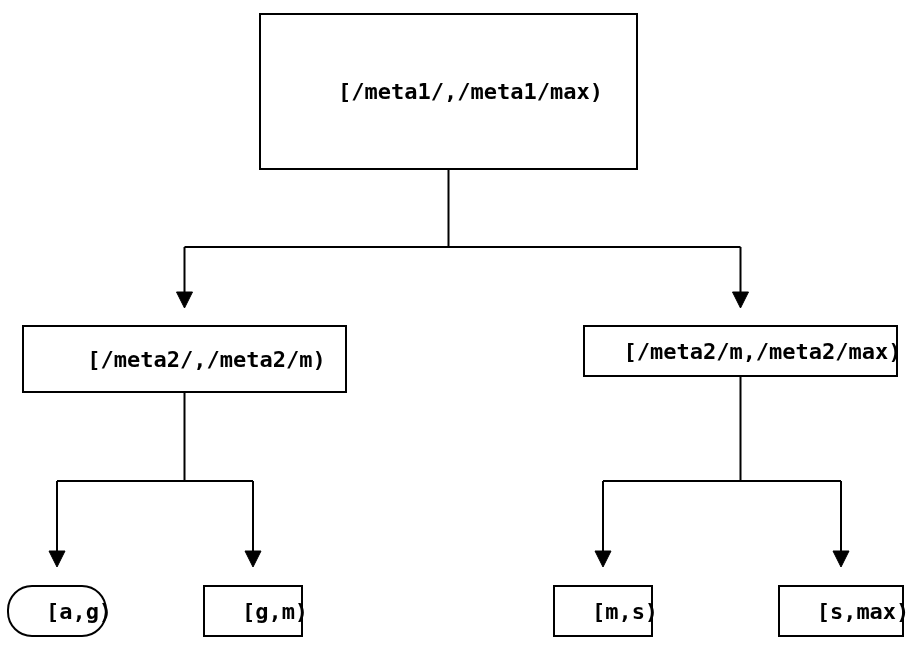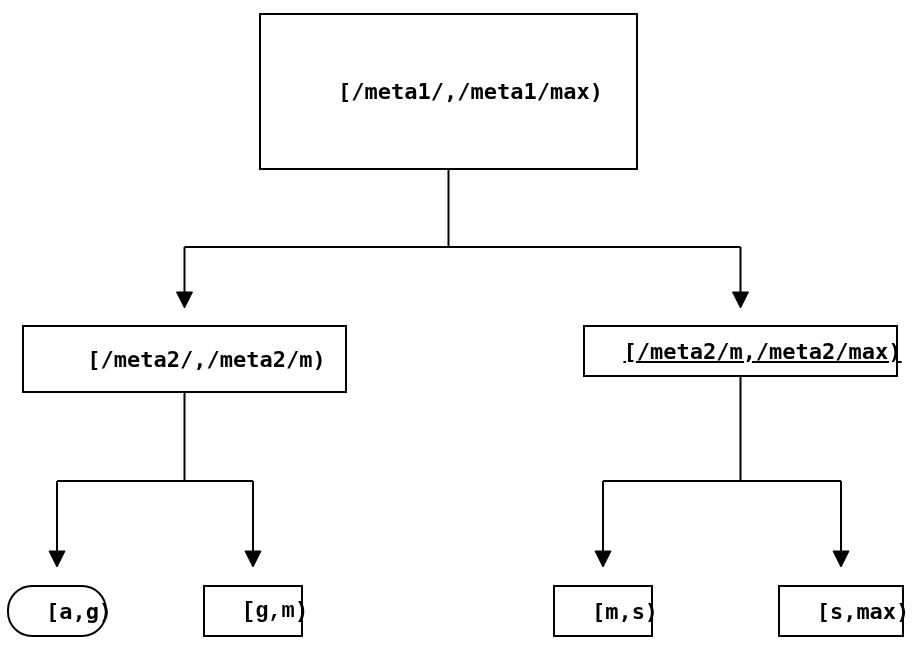--- a/index.html
+++ b/index.html
@@ -43,23 +43,23 @@
     align-items:center;
     justify-content:center;
     font-size:22px;
     font-weight:600;
     letter-spacing:0;
     white-space:nowrap;
     padding-left:44px;
   }
   .node-root   {left:259px; top:13px;  width:379px; height:157px;}
   .node-l2l    {left:22px;  top:325px; width:325px; height:68px;}
-  .node-l2r    {left:583px; top:325px; width:315px; height:52px;text-decoration:underline;}
+  .node-l2r    {left:583px; top:325px; width:315px; height:52px;}
   .node-leaf-ag{left:7px;   top:585px; width:100px; height:52px;border-radius:25px;}
-  .node-leaf-gm{left:203px; top:585px; width:100px; height:52px;font-family:Liberation Mono, monospace;}
+  .node-leaf-gm{left:203px; top:585px; width:100px; height:52px;}
   .node-leaf-ms{left:553px; top:585px; width:100px; height:52px;}
   .node-leaf-sm{left:778px; top:585px; width:126px; height:52px;}
 </style>
 </head>
 <body>
 
 <div class="canvas">
 
   <svg class="edges" viewBox="0 0 912 652" xmlns="http://www.w3.org/2000/svg">
 

